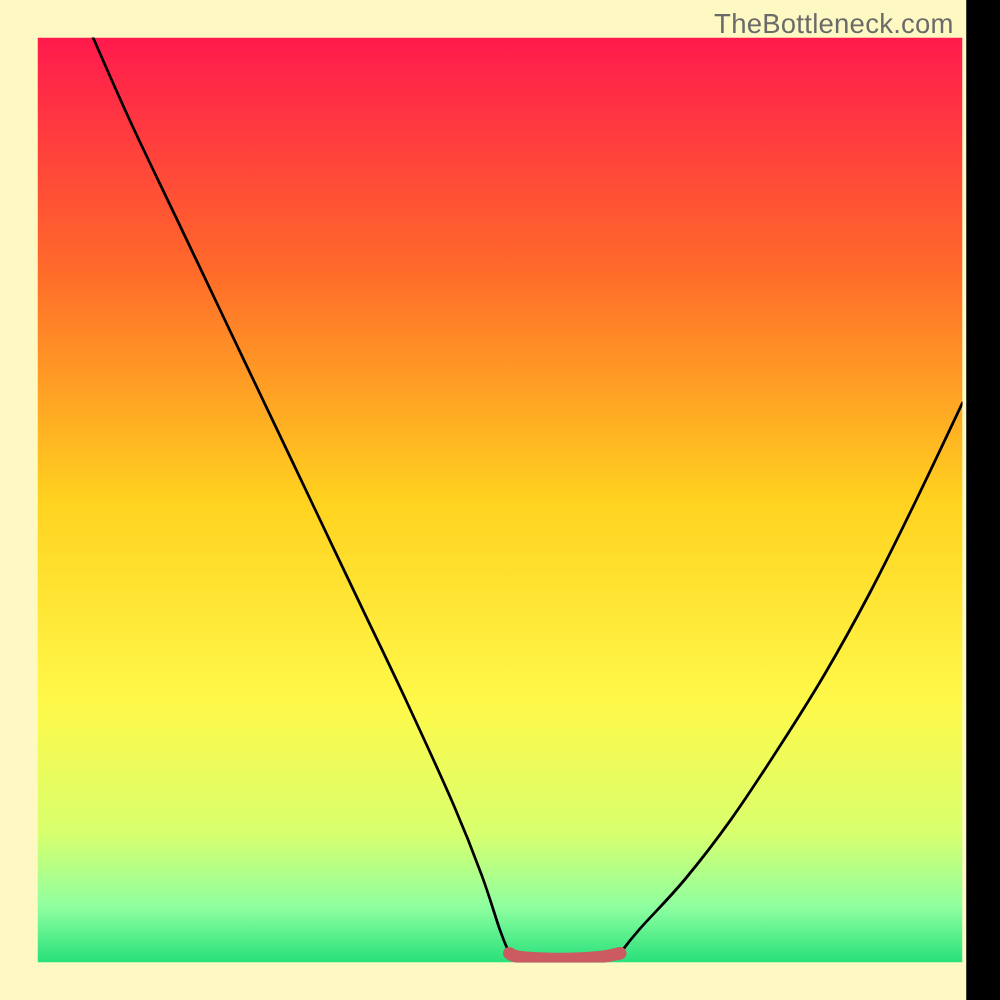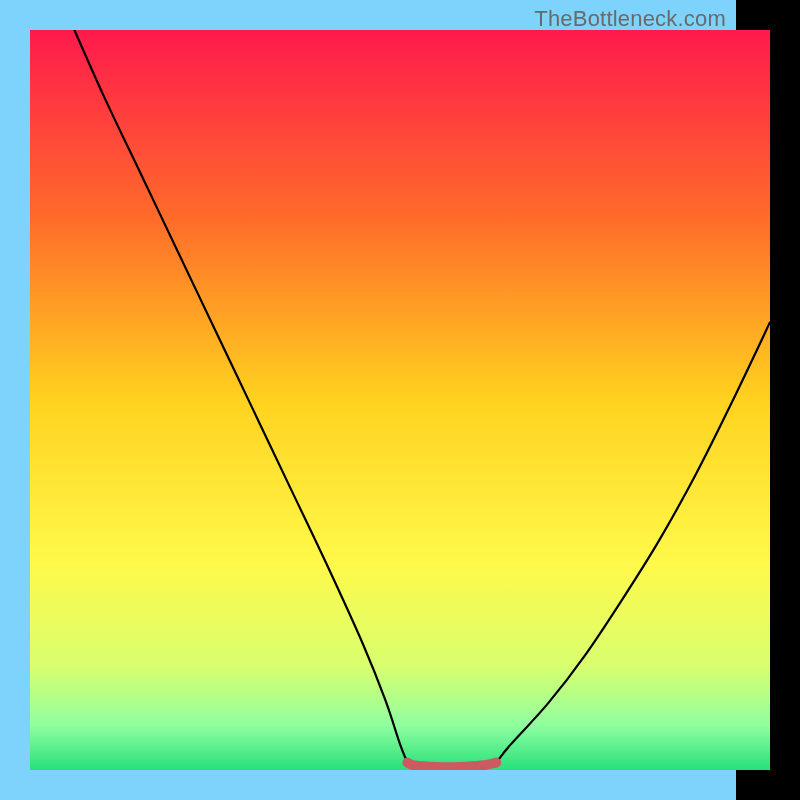--- a/index.html
+++ b/index.html
@@ -8,21 +8,22 @@
     width: 800px;
     height: 800px;
     background: #000;
     overflow: hidden;
     font-family: Arial, Helvetica, sans-serif;
   }
   .frame {
     position: relative;
     width: 736px;
     height: 800px;
-    background: #7dd3fc;
+    background: #fef9c3;
+    padding-left: 37px;
   }
   .watermark {
     position: absolute;
     top: 6px;
     right: 10px;
     color: #6a6a6a;
     font-size: 22px;
     font-weight: 500;
     letter-spacing: 0.2px;
     z-index: 10;

